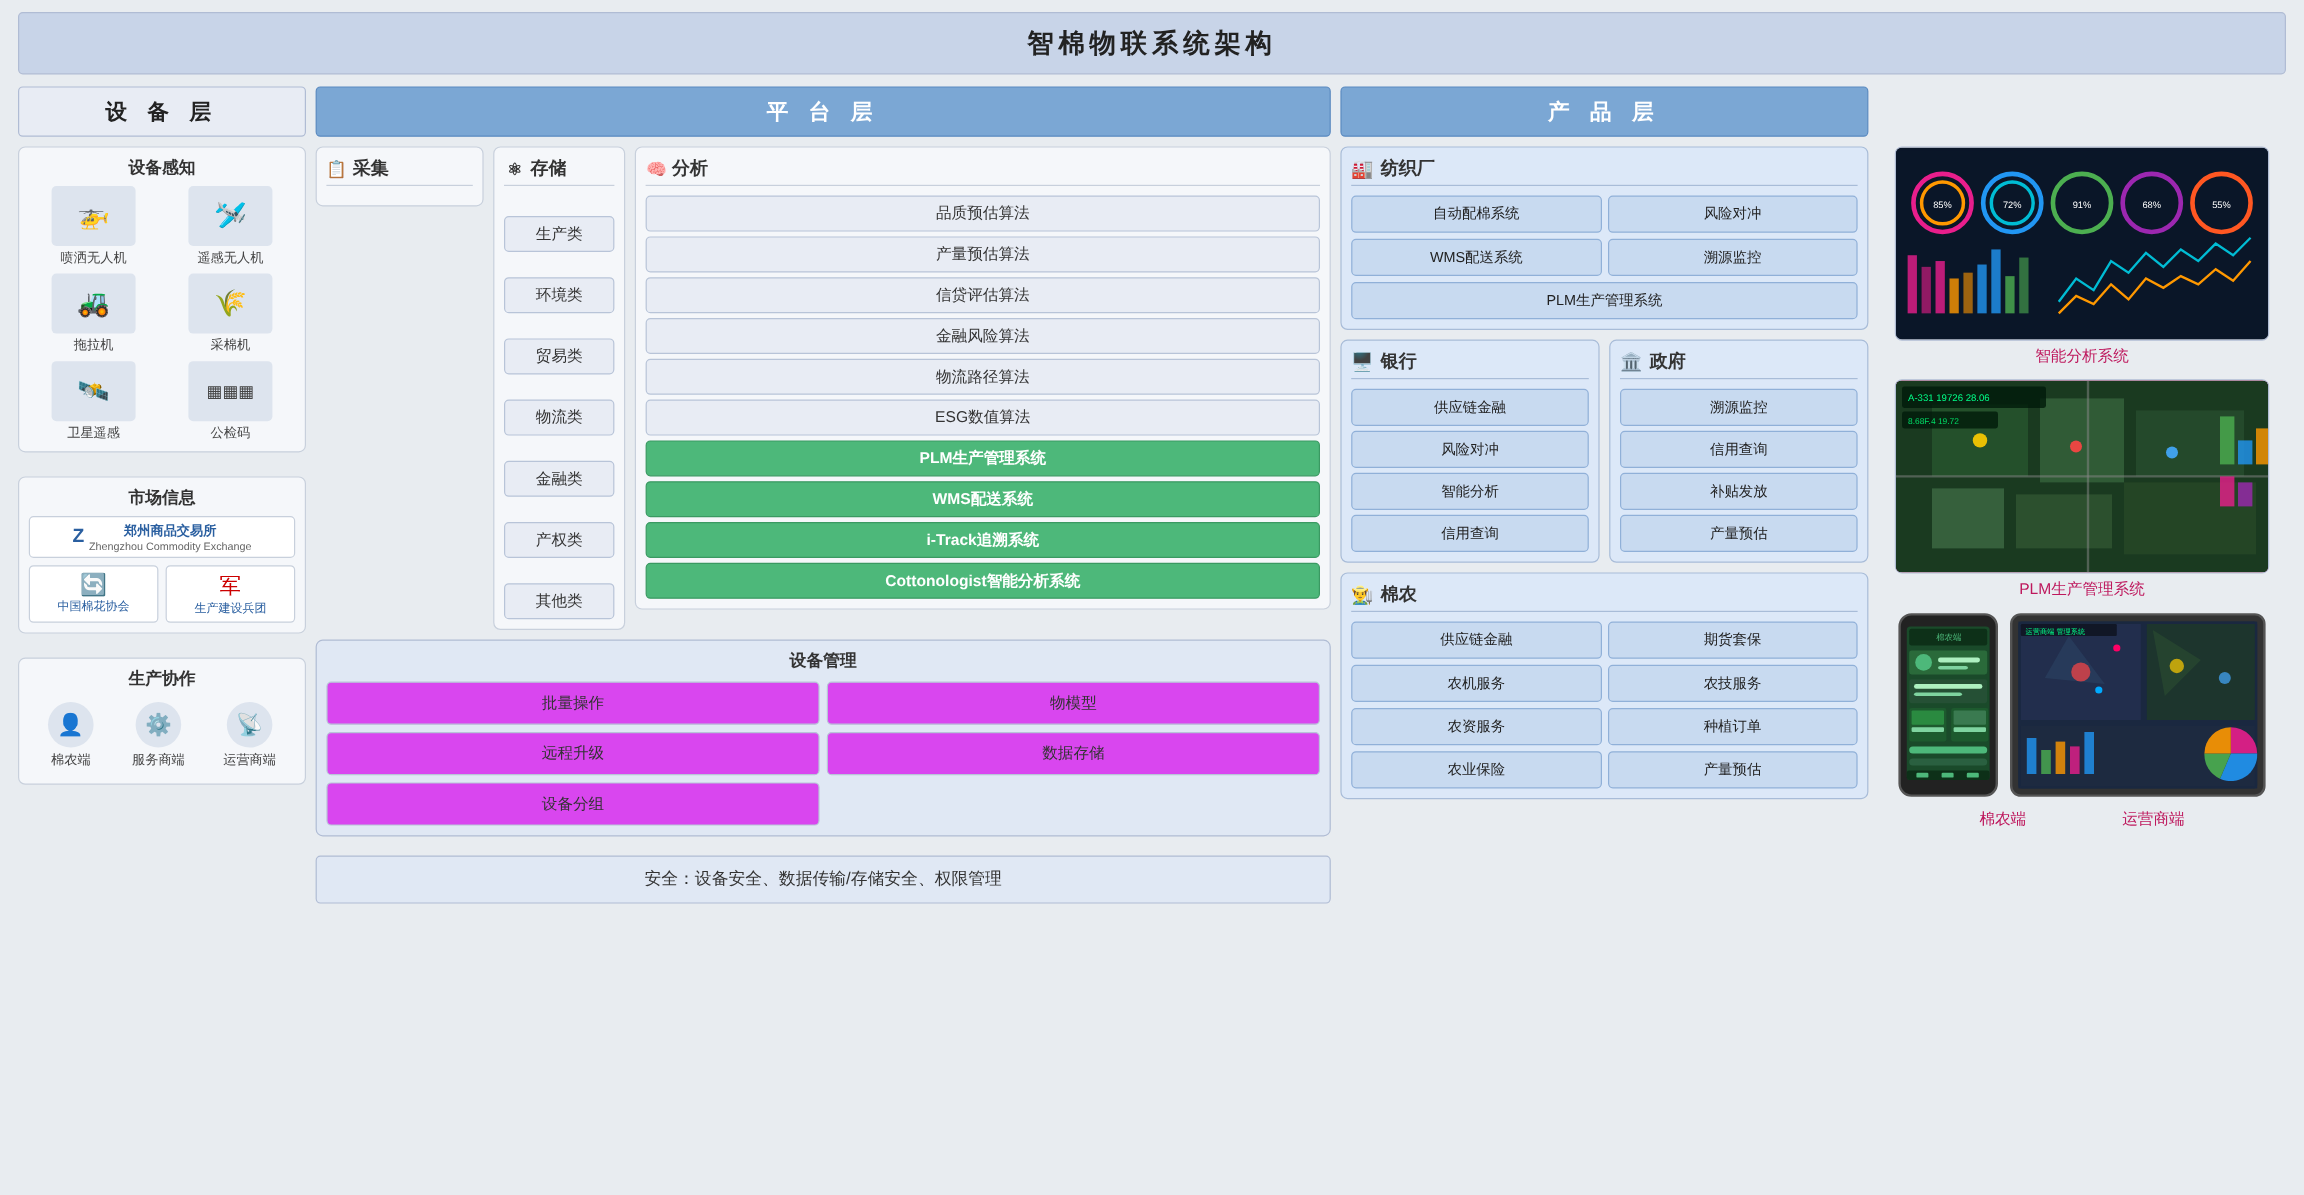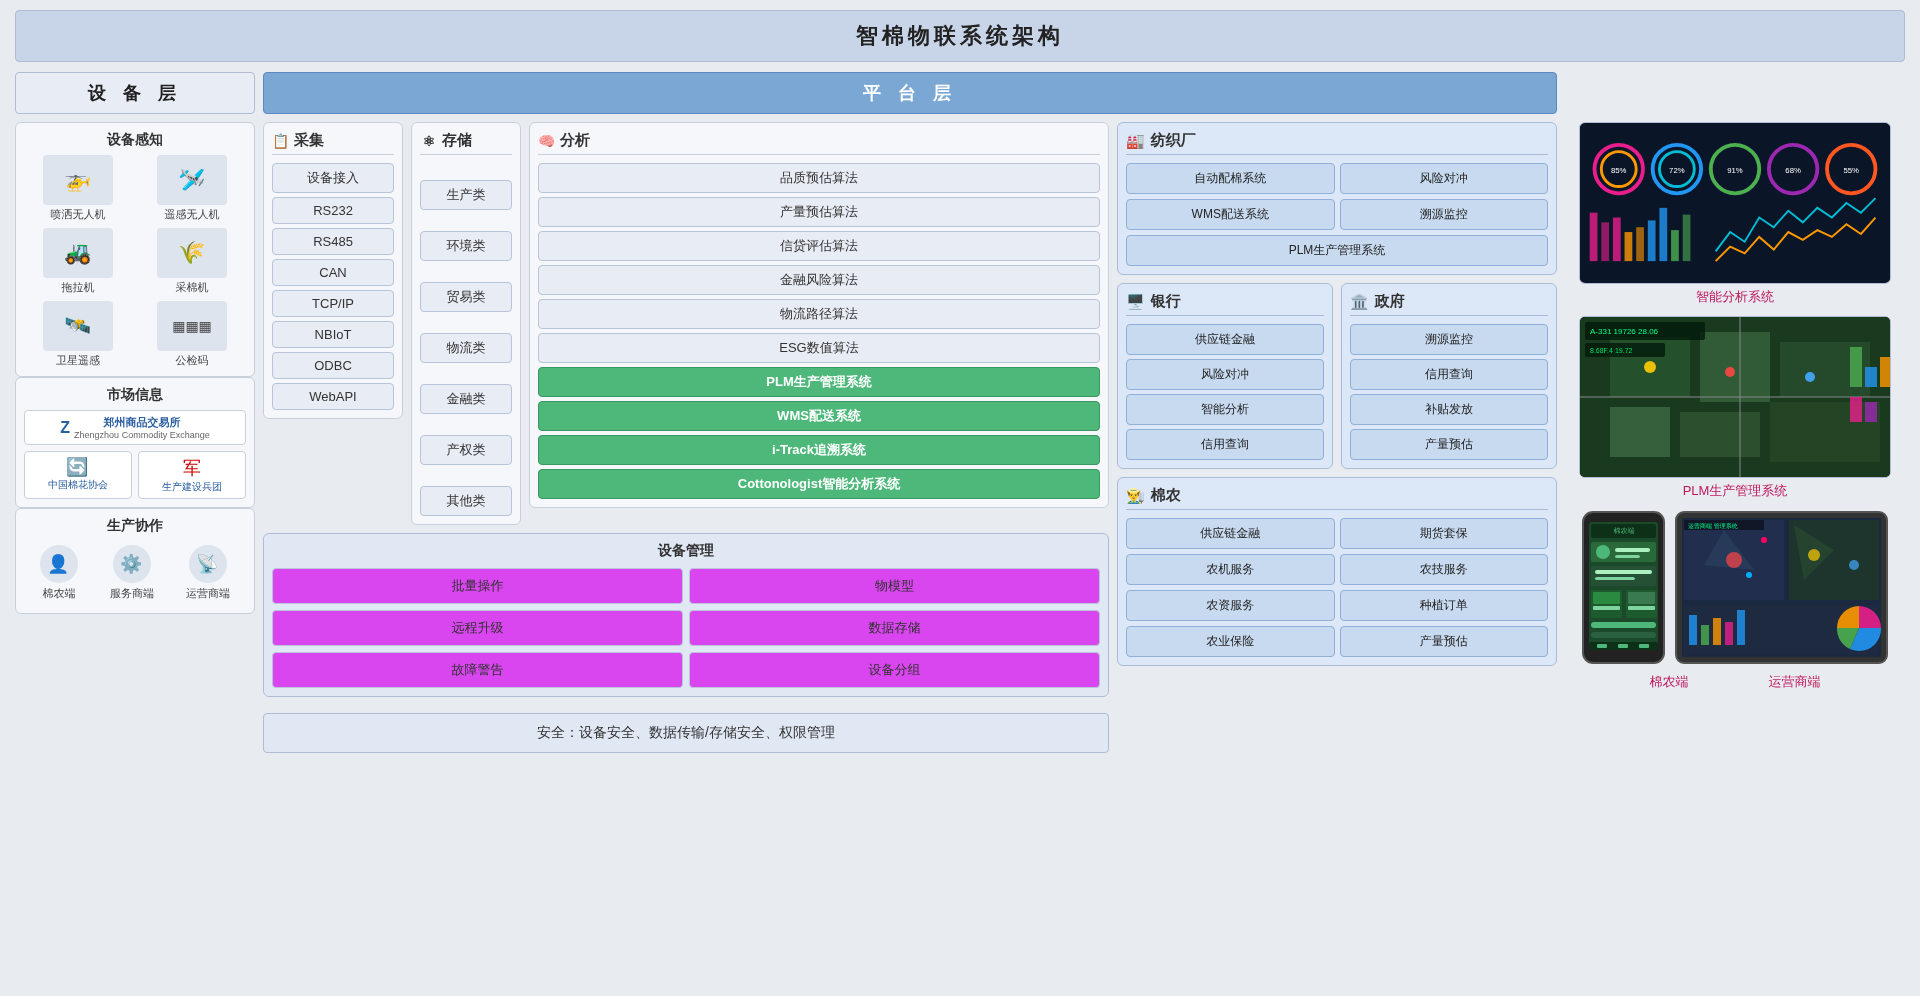--- a/index.html
+++ b/index.html
@@ -53,21 +53,21 @@
       gap: 8px;
       align-items: flex-start;
     }
 
     
     .device-col {
       width: 240px;
       flex-shrink: 0;
       display: flex;
       flex-direction: column;
-      gap: 0;
+      gap: 20px;
     }
     .device-section {
       background: #f5f7fa;
       border: 1px solid #c8d0dc;
       border-radius: 6px;
       padding: 8px;
     }
     .section-title {
       text-align: center;
       font-size: 14px;
@@ -432,20 +432,21 @@
 </head>
 <body>
 
 <div class="main-wrapper">
 
   <div class="page-title-bar">智棉物联系统架构</div>
 
   <div class="layer-headers">
     <div class="layer-header device">设 备 层</div>
     <div class="layer-header platform">平 台 层</div>
+    <div class="layer-header product">产 品 层</div>
     <div class="layer-header right-spacer"></div>
   </div>
 
   <div class="content-row">
 
     <div class="device-col">
 
       <div class="device-section">
         <div class="section-title">设备感知</div>
         <div class="device-grid">
@@ -521,30 +522,20 @@
     </div>
 
     <div class="platform-col">
       <div class="platform-top">
 
         <div class="collect-col">
           <div class="collect-box">
             <div class="collect-header">
               <span class="icon-square">📋</span>
               <span>采集</span>
-            </div>
-            <div class="collect-items">
-              <div class="collect-item">设备接入</div>
-              <div class="collect-item">RS232</div>
-              <div class="collect-item">RS485</div>
-              <div class="collect-item">CAN</div>
-              <div class="collect-item">TCP/IP</div>
-              <div class="collect-item">NBIoT</div>
-              <div class="collect-item">ODBC</div>
-              <div class="collect-item">WebAPI</div>
             </div>
           </div>
         </div>
 
         <div class="storage-col">
           <div class="storage-box">
             <div class="storage-header">
               <span class="icon-square">⚛</span>
               <span>存储</span>
             </div>
@@ -582,21 +573,20 @@
         </div>
       </div>
 
       <div class="device-mgmt-box">
         <div class="device-mgmt-title">设备管理</div>
         <div class="device-mgmt-grid">
           <div class="device-mgmt-item">批量操作</div>
           <div class="device-mgmt-item">物模型</div>
           <div class="device-mgmt-item">远程升级</div>
           <div class="device-mgmt-item">数据存储</div>
-          <div class="device-mgmt-item">故障警告</div>
           <div class="device-mgmt-item">设备分组</div>
         </div>
       </div>
 
       <div class="security-bar">安全：设备安全、数据传输/存储安全、权限管理</div>
     </div>
 
     <div class="product-col">
 
       <div class="product-section">

